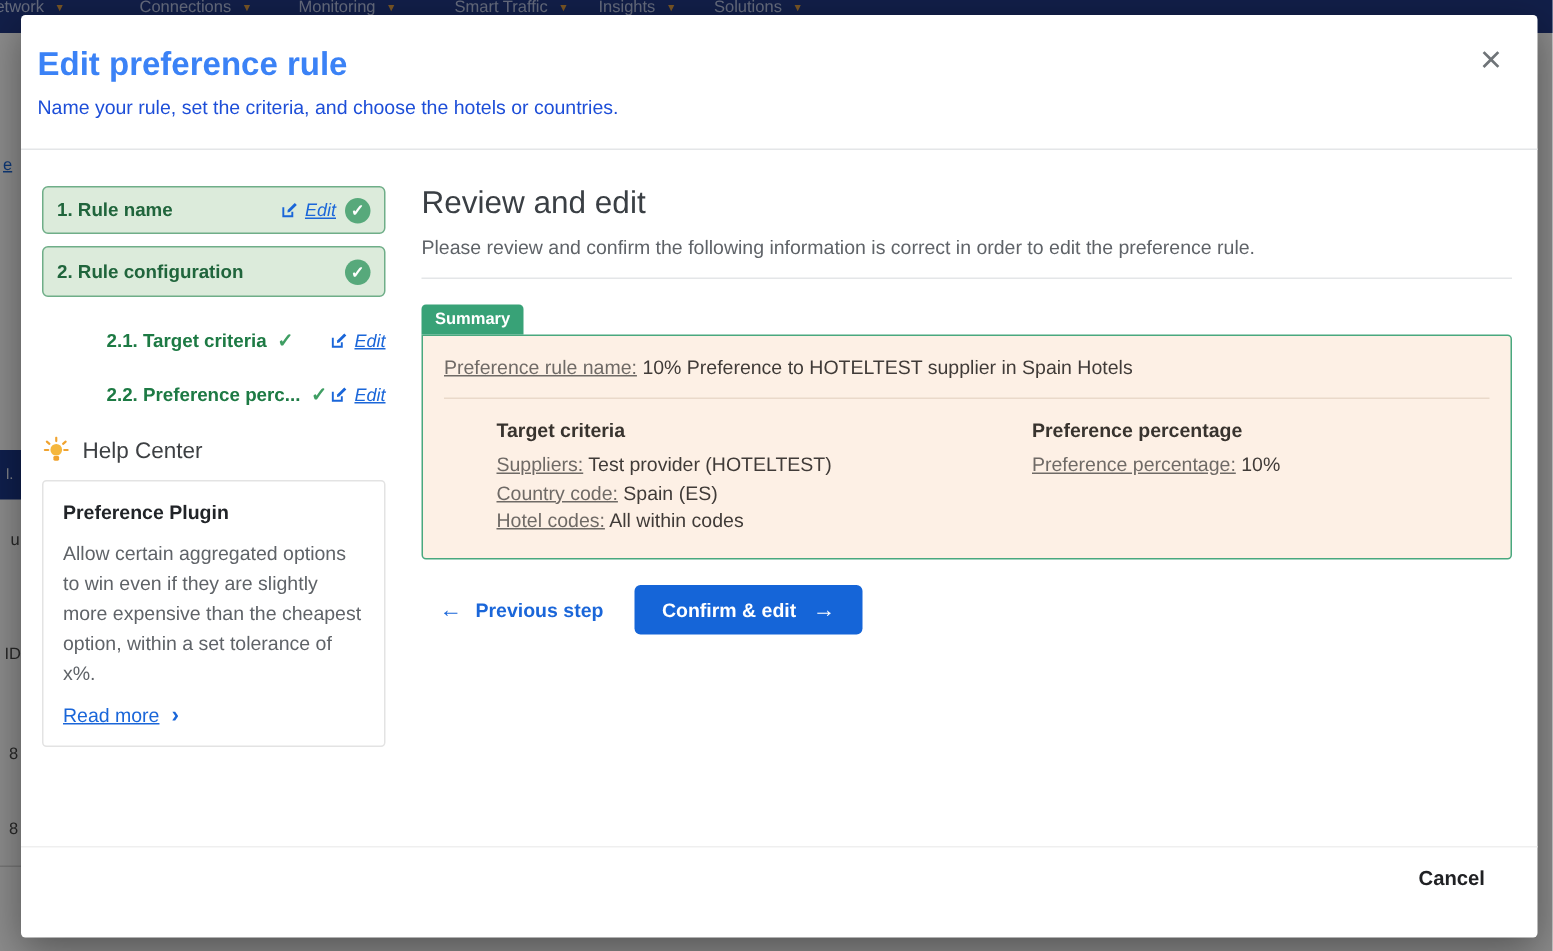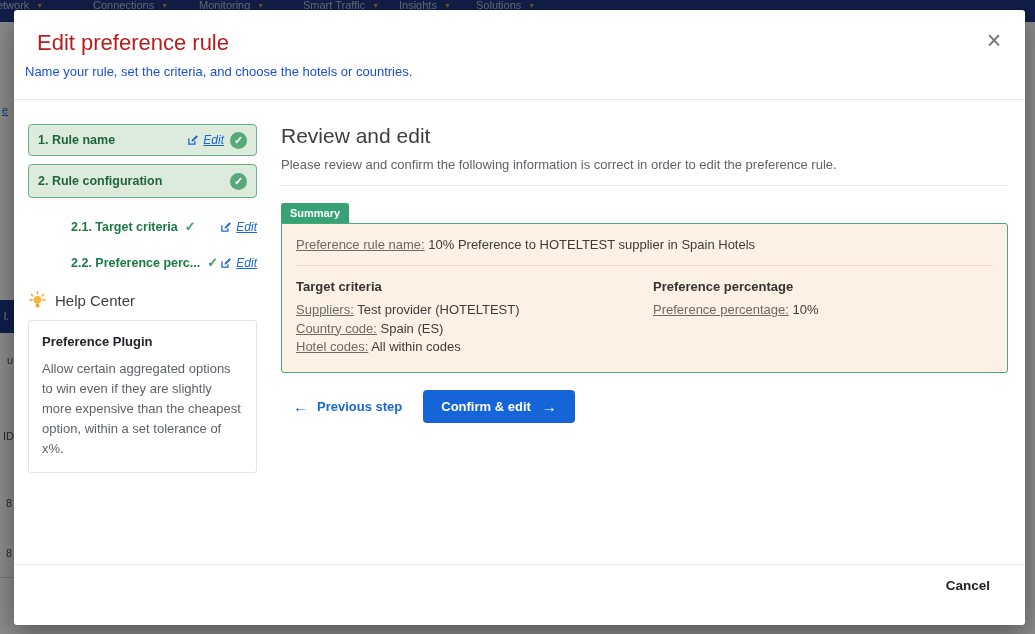--- a/index.html
+++ b/index.html
@@ -14,21 +14,21 @@
   .bg-frag{position:absolute;font-size:11px;color:#4a4a4a;}
   .bg-frag-link{color:#1a66d9;text-decoration:underline;}
   .bg-row{position:absolute;left:0;top:300px;width:15px;height:33px;background:#1c3a8c;color:#e8ecf8;font-size:10px;line-height:33px;padding-left:4px;box-sizing:border-box;}
   .bg-line{position:absolute;left:0;top:577px;width:15px;border-top:1px solid #d8d8d8;}
   
   .overlay{position:absolute;inset:0;background:rgba(0,0,0,0.45);}
   
   .modal{position:absolute;left:14px;top:10px;width:1011px;height:615px;background:#fff;
     border-radius:3px;box-shadow:0 8px 28px rgba(0,0,0,.4);}
   .modal-header{position:absolute;top:0;left:0;right:0;height:89px;}
-  .modal-title{position:absolute;left:23px;top:20px;font-size:22px;font-weight:400;color:#b91c1c;margin:0;}
+  .modal-title{position:absolute;left:11px;top:20px;font-size:22px;font-weight:700;color:#3b82f6;margin:0;}
   .modal-subtitle{position:absolute;left:11px;top:54px;font-size:13px;color:#1d4ed8;margin:0;}
   .close-btn{position:absolute;top:16px;right:17px;width:28px;height:28px;border:none;background:none;
     font-size:25px;line-height:26px;color:#6f7478;cursor:pointer;padding:0;}
   .header-divider{position:absolute;top:89px;left:0;right:0;border-top:1px solid #e4e6e8;}
   .modal-body{position:absolute;top:90px;left:0;right:0;bottom:60px;display:flex;}
   
   .steps-panel{width:256px;box-sizing:border-box;padding:24px 13px 0 14px;flex:none;}
   .step-box{display:flex;align-items:center;box-sizing:border-box;height:32px;padding:0 9px;
     border:1px solid #6fae88;border-radius:4px;background:#dcebdb;cursor:pointer;}
   .step-box + .step-box{margin-top:8px;}
@@ -58,21 +58,21 @@
   .main-desc{font-size:13px;color:#5f6368;margin:9px 0 0 0;}
   .main-divider{border:none;border-top:1px solid #e4e6e8;margin:13px 0 0 0;}
   .summary-tag{display:inline-block;background:#38a277;color:#fff;font-size:11px;font-weight:bold;
     padding:4px 9px;border-radius:3px 3px 0 0;margin-top:17px;}
   .summary-box{border:1px solid #49a87e;background:#fdf0e5;border-radius:0 3px 3px 3px;
     padding:13px 14px 15px;box-sizing:border-box;}
   .summary-line{font-size:13px;}
   .lbl{color:#6f6a66;text-decoration:underline;}
   .val{color:#403b38;}
   .summary-inner-divider{border:none;border-top:1px solid #ead9ca;margin:13px 0 13px 0;}
-  .summary-cols{display:flex;}
+  .summary-cols{display:flex;margin-left:35px;}
   .summary-col-left{width:357px;flex:none;}
   .summary-col-right{flex:1;}
   .col-heading{font-size:13px;font-weight:bold;color:#38332e;margin:0 0 7px 0;}
   .kv-row{font-size:13px;line-height:18.5px;}
   .actions-row{display:flex;align-items:center;margin-top:17px;}
   .prev-link{display:flex;align-items:center;gap:9px;margin-left:12px;color:#1a66d9;
     font-size:13px;font-weight:bold;cursor:pointer;background:none;border:none;padding:0;}
   .prev-arrow{font-size:15px;}
   .confirm-btn{display:flex;align-items:center;gap:11px;margin-left:21px;height:33px;padding:0 18px;
     background:#1565d8;color:#fff;font-size:13px;font-weight:bold;border:none;border-radius:4px;cursor:pointer;
@@ -195,20 +195,24 @@
           </g>
           <circle cx="10" cy="9.3" r="4.1" fill="#f5b73d"></circle>
           <rect x="8" y="13.6" width="4" height="3.4" rx="1" fill="#f0a32f"></rect>
         </svg>
         <span>Help Center</span>
       </div>
 
       <div class="help-card">
         <p class="help-card-title">Preference Plugin</p>
         <p class="help-card-body">Allow certain aggregated options to win even if they are slightly more expensive than the cheapest option, within a set tolerance of x%.</p>
+        <div class="read-more">
+          <u>Read more</u>
+          <span class="read-more-chevron">›</span>
+        </div>
       </div>
     </div>
 
     <div class="main-panel">
       <h2 class="main-heading">Review and edit</h2>
       <p class="main-desc">Please review and confirm the following information is correct in order to edit the preference rule.</p>
       <hr class="main-divider">
 
       <div class="summary-tag">Summary</div>
 

